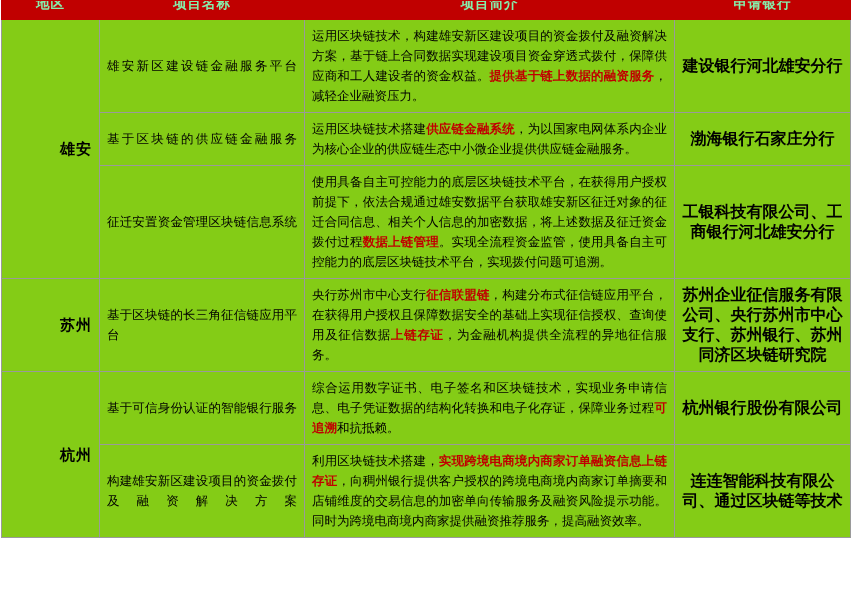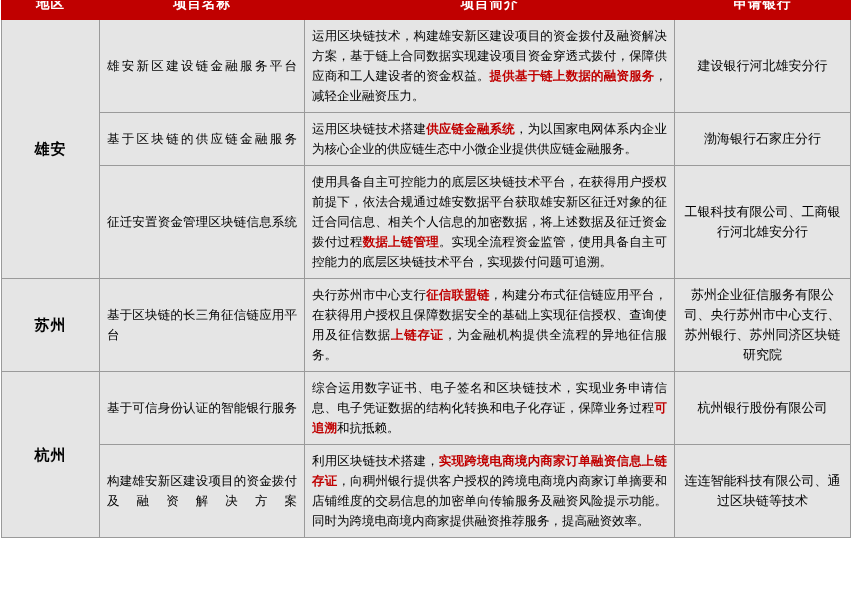--- a/index.html
+++ b/index.html
@@ -25,21 +25,21 @@
     width: 849px;
     margin: 0 0 0 1px;
   }
   table.reg-table col.c-region { width: 98px; }
   table.reg-table col.c-project { width: 205px; }
   table.reg-table col.c-desc { width: 370px; }
   table.reg-table col.c-bank { width: 176px; }
 
   thead th {
     background: #c00000;
-    color: #ffffff;
+    color: #86efac;
     font-weight: bold;
     font-size: 13.5px;
     height: 14px;
     padding: 0;
     text-align: center;
     vertical-align: middle;
     border: 1px solid #c00000;
     letter-spacing: 1px;
     overflow: hidden;
     position: relative;
@@ -49,43 +49,44 @@
     position: relative;
     top: -6px;
   }
   tbody td {
     border: 1px solid #9a9a9a;
     padding: 6px 7px 6px 7px;
     font-size: 12.5px;
     line-height: 20px;
     color: #000000;
     vertical-align: middle;
-    background: #e5e5e5;
+    background: #84cc16;
     word-break: break-all;
   }
   td.region {
-    text-align: center;
+    text-align: right;
     font-weight: bold;
     font-size: 15px;
     letter-spacing: 1px;
   }
   td.project {
     text-align: justify;
     text-align-last: justify;
     font-size: 12.5px;
     line-height: 20px;
   }
   td.desc {
     text-align: justify;
     text-align-last: left;
   }
   td.bank {
     text-align: center;
-    font-size: 13px;
+    font-size: 16px;
     line-height: 20px;
+    font-weight: bold;
   }
   .hl {
     color: #c00000;
     font-weight: bold;
   }
 </style>
 </head>
 <body>
 
 <div class="doc">

